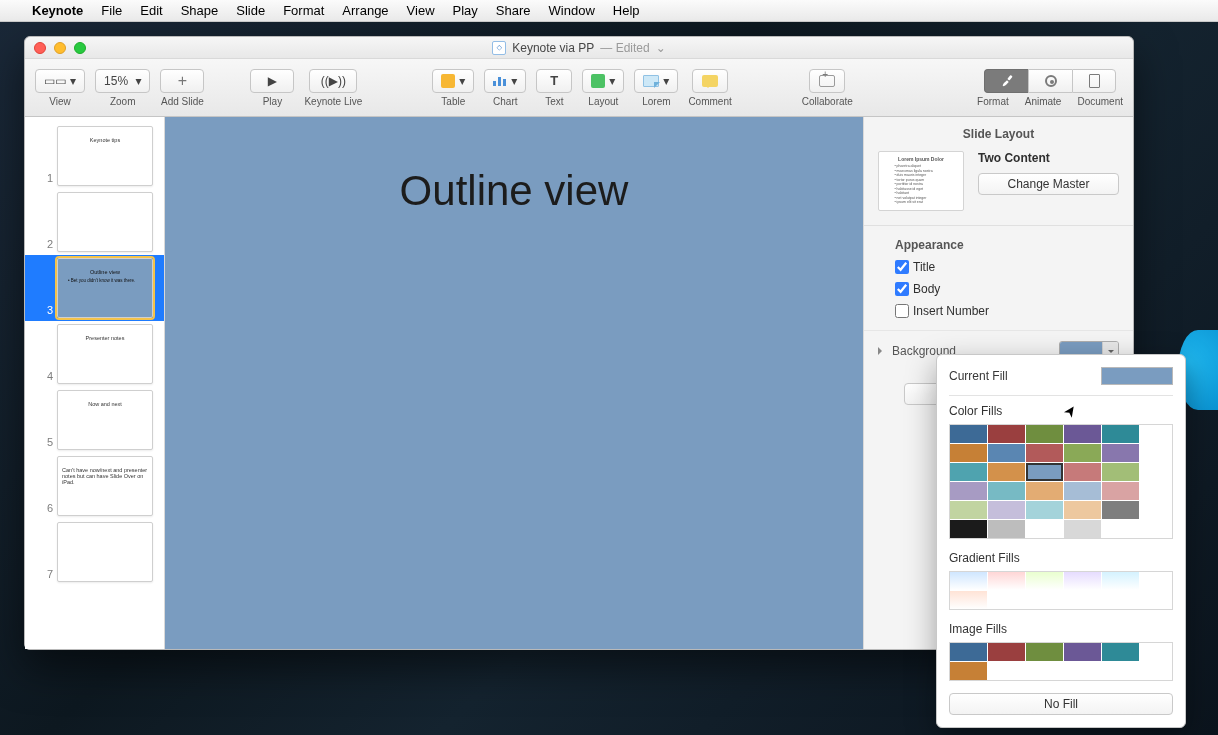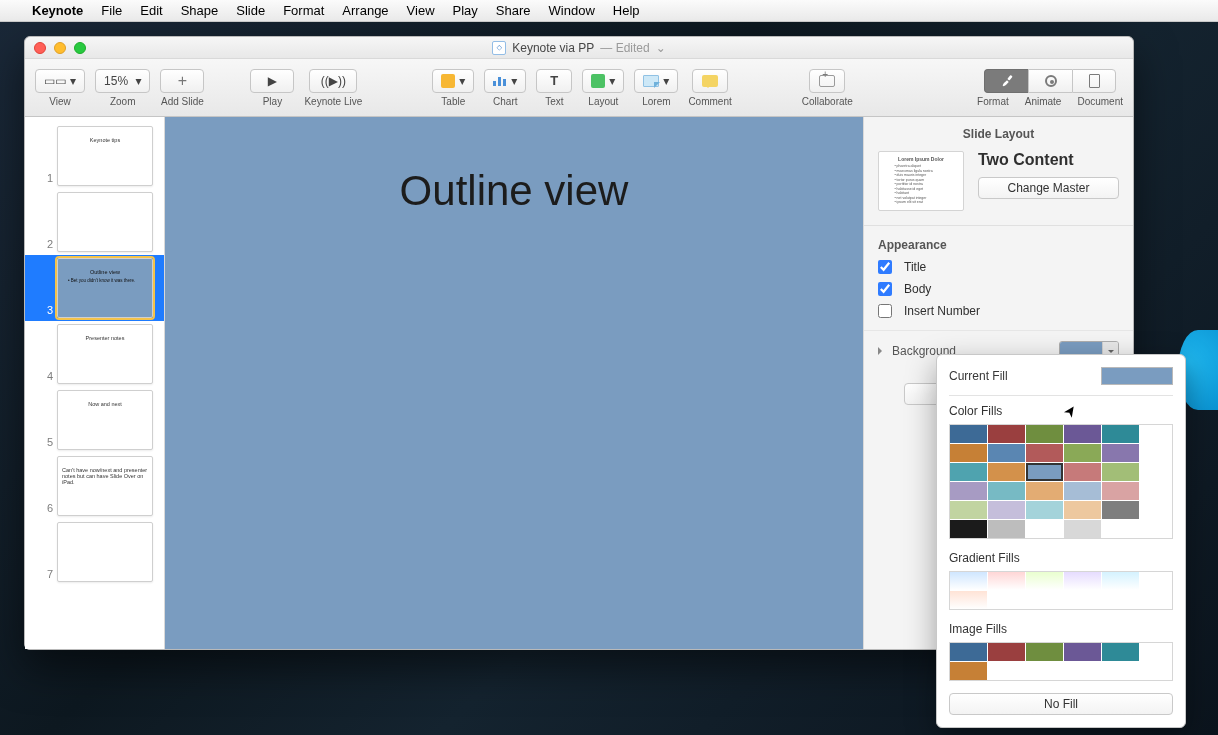--- a/index.html
+++ b/index.html
@@ -115,26 +115,26 @@
 .canvas ul{ list-style:disc; padding-left:46px; font-size:26px; color:#1b1b1b; max-width:320px;}
 .canvas li{ line-height:1.35; }
 
 
 .inspector{ width:270px; background:#f4f4f4; border-left:1px solid #d9d9d9; display:flex; flex-direction:column; }
 .ins-title{ text-align:center; font-size:12px; font-weight:600; color:#555; padding:10px 0; }
 .ins-master{display:flex;gap:14px;padding:0 14px 14px;align-items:flex-start; border-bottom:1px solid #e0e0e0;}
 .master-prev{width:86px;height:60px;background:#fff;border:1px solid #d4d4d4;border-radius:2px;padding:4px;font-size:4px;color:#555;display:flex;flex-direction:column;align-items:center}
 .master-prev .mh{font-size:5px;font-weight:600;margin-bottom:2px}
 .master-right{flex:1;display:flex;flex-direction:column;gap:8px}
-.master-right .mname{font-size:16px;font-weight:700;color:#2f2f2f}
+.master-right .mname{font-size:12px;font-weight:700;color:#2f2f2f}
 .btn{height:22px;background:linear-gradient(#fff,#f3f3f3);border:1px solid #c9c9c9;border-radius:4px;font-size:12px;color:#333;display:flex;align-items:center;justify-content:center;cursor:default}
 
-.section{padding:12px 14px 4px}
+.section{padding:12px 31px 4px}
 .section h4{font-size:12px;color:#555;font-weight:600;margin-bottom:8px}
-.chk{display:flex;align-items:center;gap:12px;font-size:12px;color:#2f2f2f;margin-bottom:8px}
+.chk{display:flex;align-items:center;gap:4px;font-size:12px;color:#2f2f2f;margin-bottom:8px}
 .chk input{width:14px;height:14px;accent-color:#2f7bff}
 
 .bg-row{display:flex;align-items:center;justify-content:space-between;padding:10px 14px;border-top:1px solid #e6e6e6}
 .bg-row .tri{display:inline-block;border:4px solid transparent;border-left-color:#888;margin-right:6px}
 .bg-row .lbl{font-size:12px;color:#555;display:flex;align-items:center}
 .well{ width:60px;height:20px;border:1px solid #adadad;border-radius:3px;display:flex;align-items:stretch;overflow:hidden}
 .well .sw{flex:1;background:#7a9cc0}
 .well .dd{width:16px;background:#e8e8e8;display:flex;align-items:center;justify-content:center;border-left:1px solid #cfcfcf}
 .well .dd::after{content:"";border:3px solid transparent;border-top-color:#666;margin-top:3px}
 

